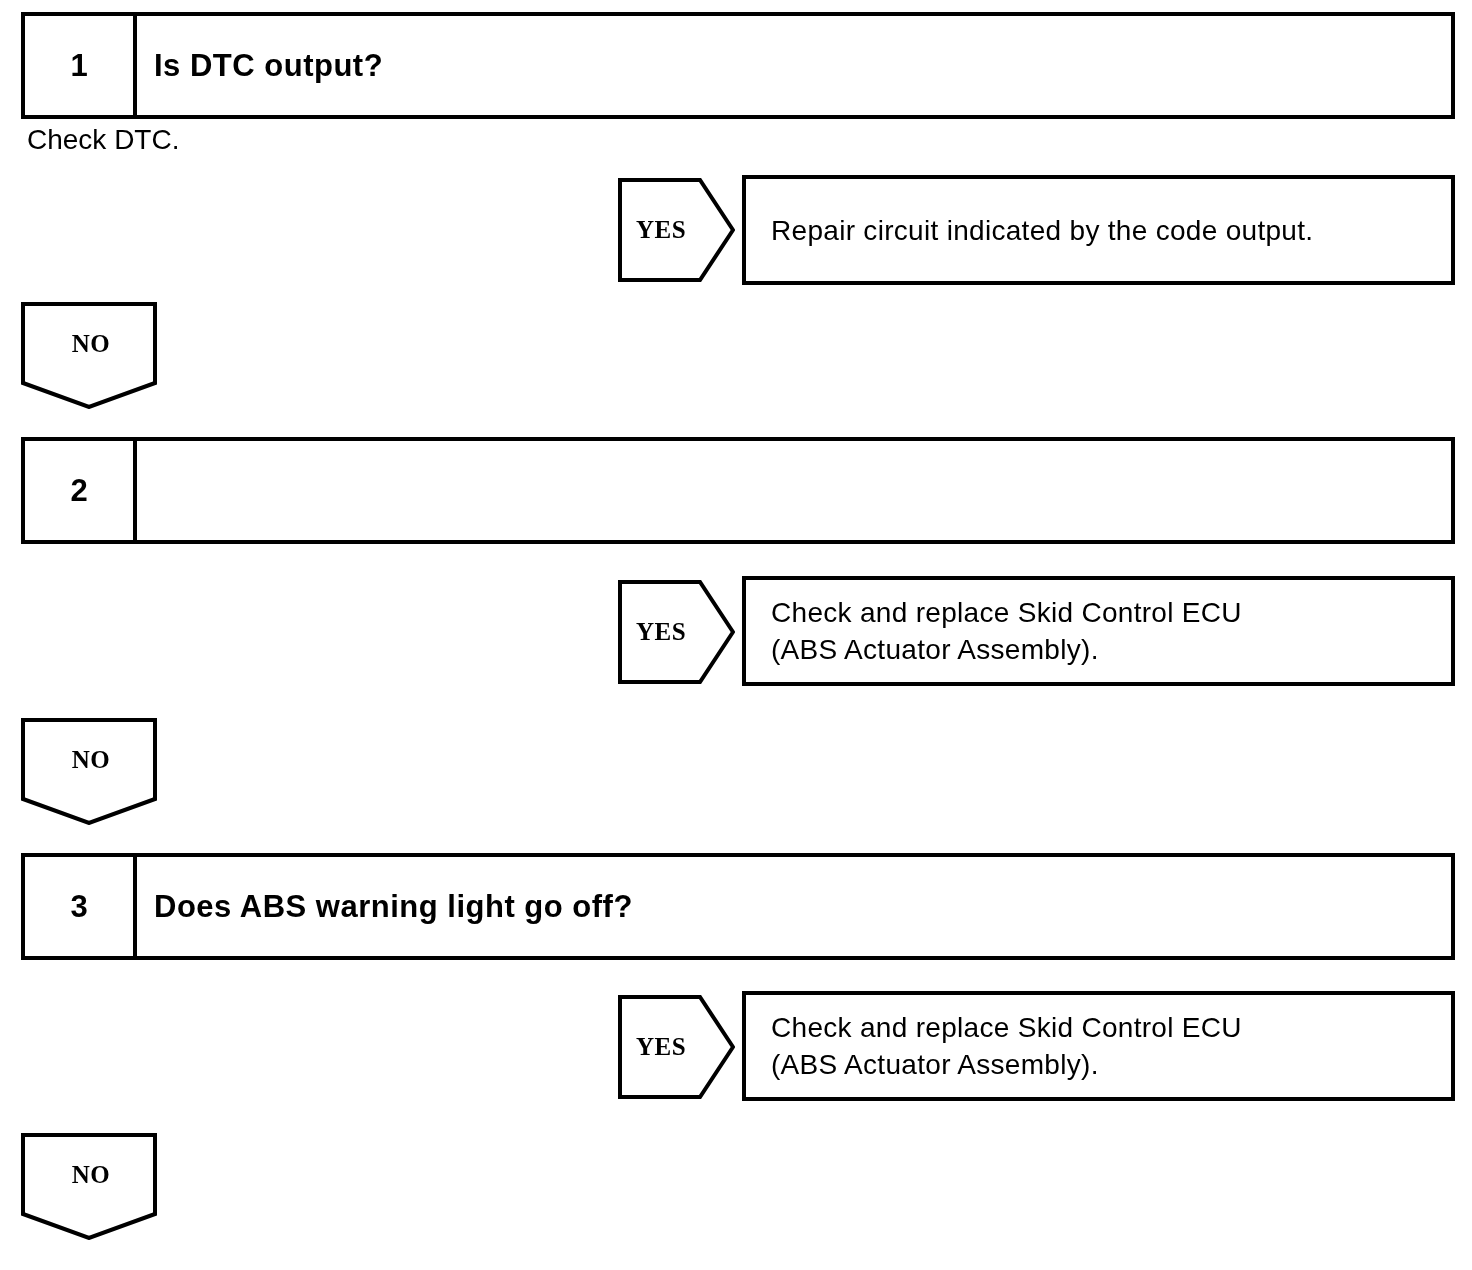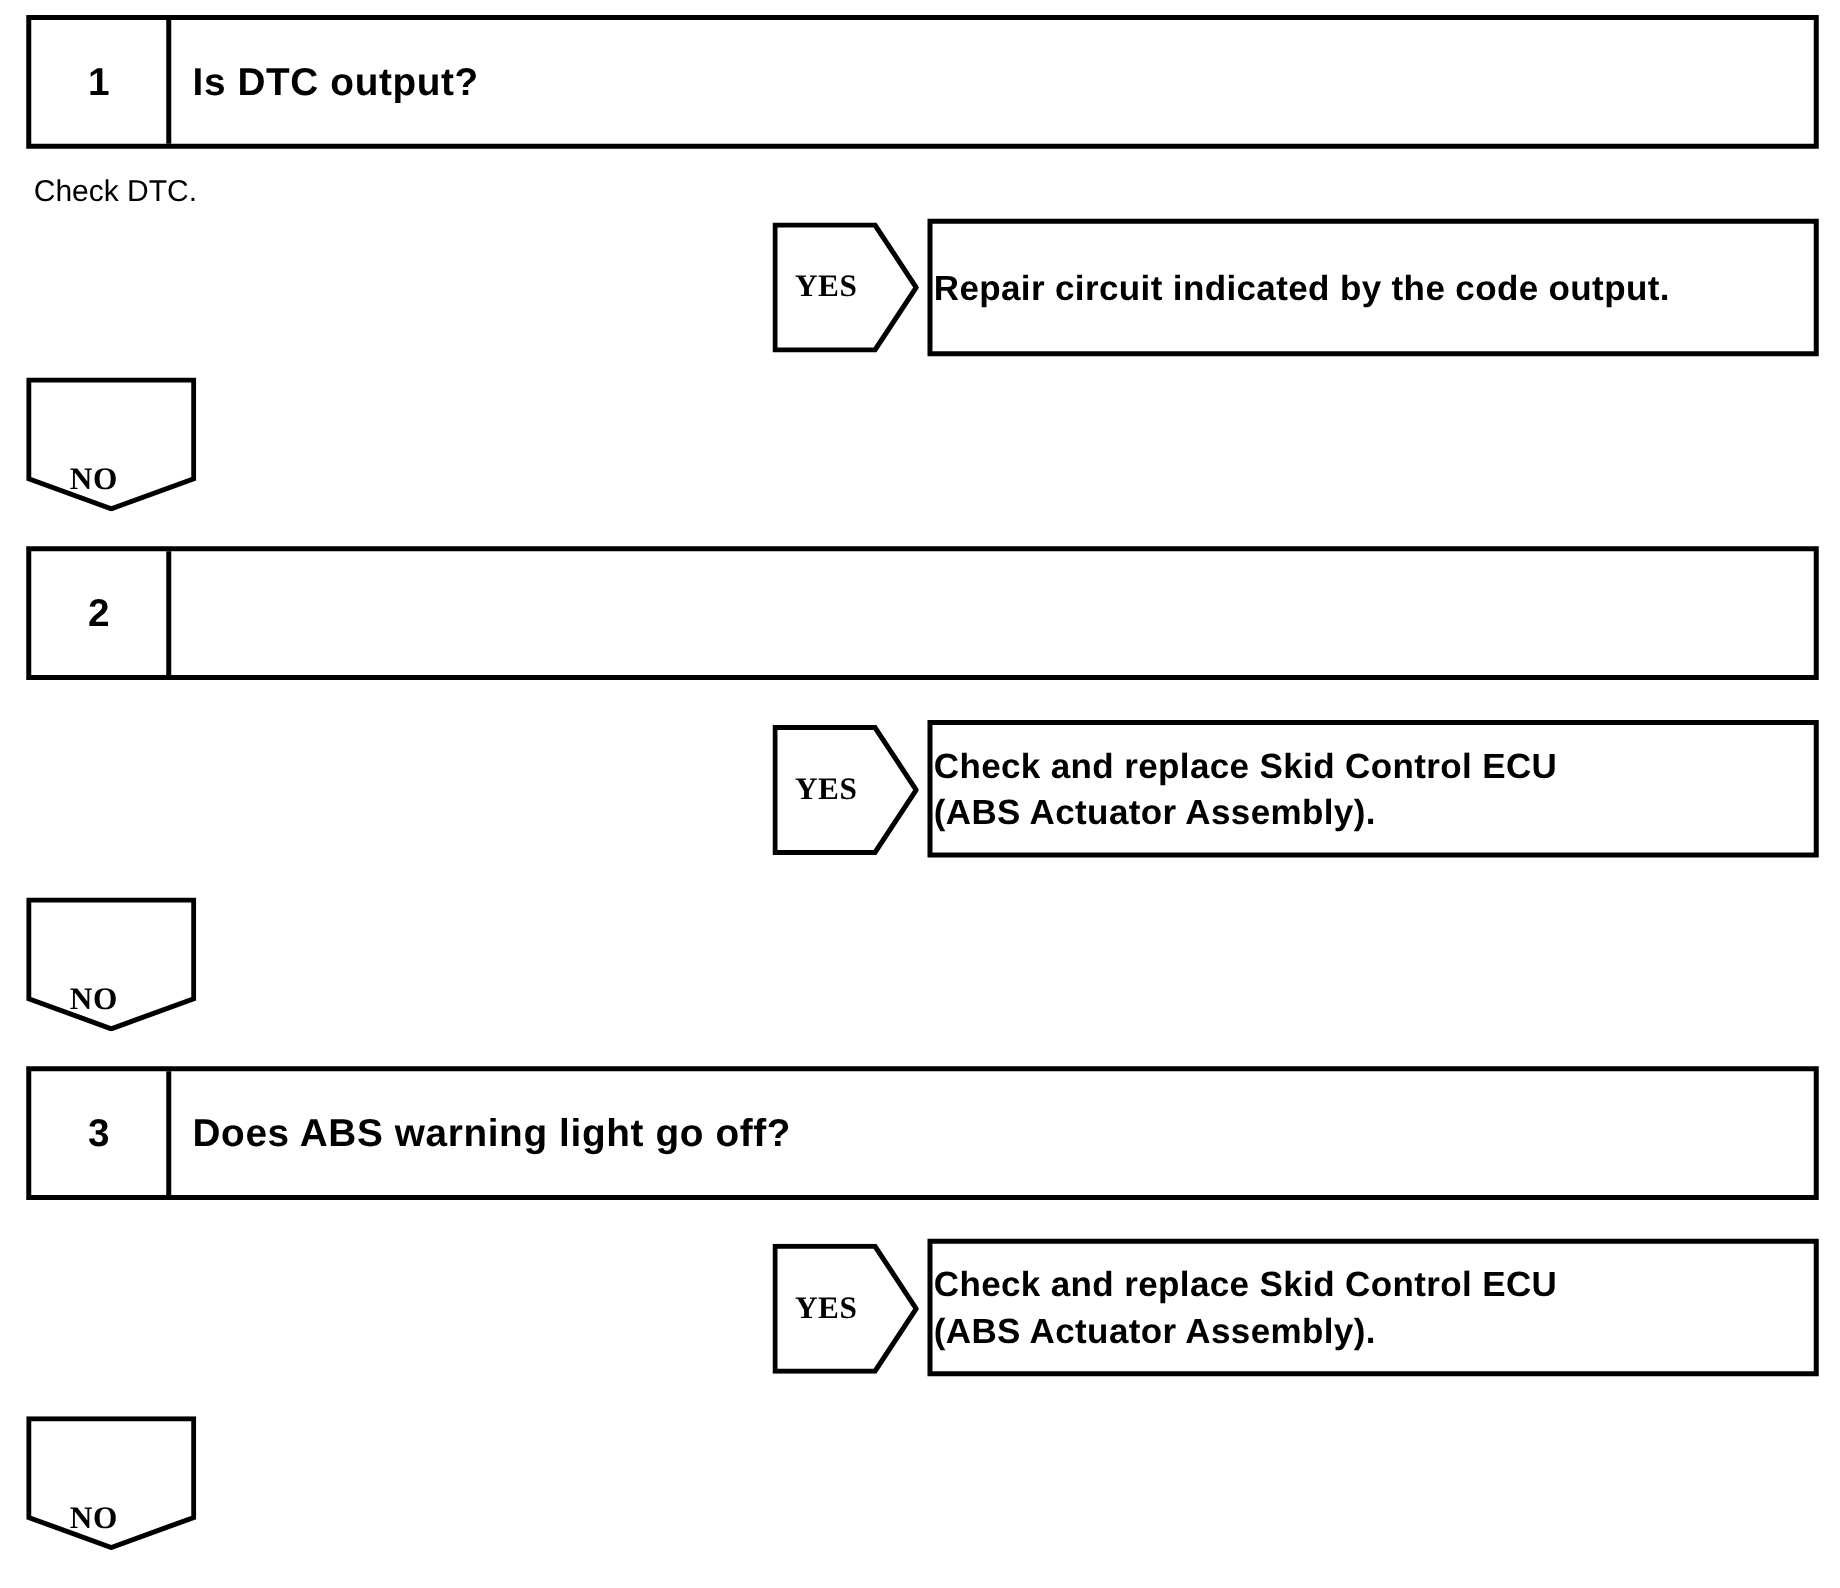--- a/index.html
+++ b/index.html
@@ -37,55 +37,55 @@
     display: flex;
     align-items: center;
     padding-left: 17px;
     font-weight: bold;
     font-size: 31px;
     letter-spacing: 0.5px;
   }
   .note {
     position: absolute;
     left: 27px;
-    top: 140px;
-    font-size: 24px;
+    top: 124px;
+    font-size: 28px;
     font-weight: normal;
     text-align: right;
   }
   .pent { position: absolute; }
   .pent svg { display: block; position: absolute; left: 0; top: 0; }
   .pent .lbl {
     position: absolute;
     display: flex;
     align-items: center;
     justify-content: center;
     font-weight: bold;
     font-size: 25px;
     letter-spacing: 0.5px;
     font-family: Liberation Serif, serif;
   }
   .pent-yes { left: 618px; width: 117px; height: 104px; }
   .pent-yes .lbl { left: 0; top: 0; width: 86px; height: 104px; }
   .pent-no { left: 21px; width: 136px; height: 107px; }
-  .pent-no .lbl { left: 0; top: 0; width: 108px; height: 83px; margin-top: 40px; }
+  .pent-no .lbl { left: 16px; top: 0; width: 108px; height: 83px; }
   .rbox {
     position: absolute;
     left: 742px;
     width: 713px;
     height: 110px;
     border: 4px solid #000;
     box-sizing: border-box;
     display: flex;
     align-items: center;
     background: #fff;
   }
   .rtext {
-    padding-left: 1px;
-    font-weight: bold;
+    padding-left: 25px;
+    font-weight: normal;
     font-size: 28px;
     line-height: 37px;
     white-space: pre-line;
     letter-spacing: 0.3px;
   }
   
   .q-1 { top: 12px; }
   .q-2 { top: 437px; }
   .q-3 { top: 853px; }
   .py-1 { top: 178px; }

